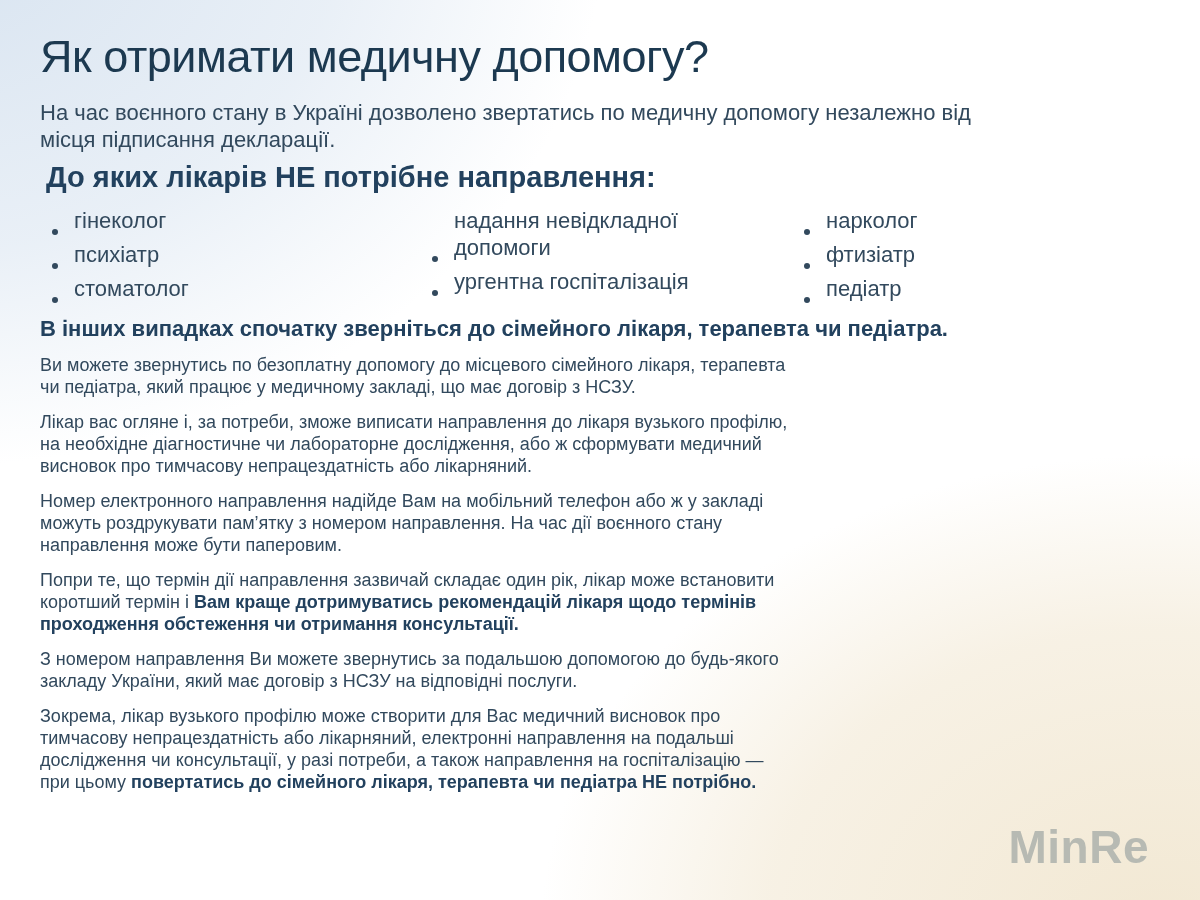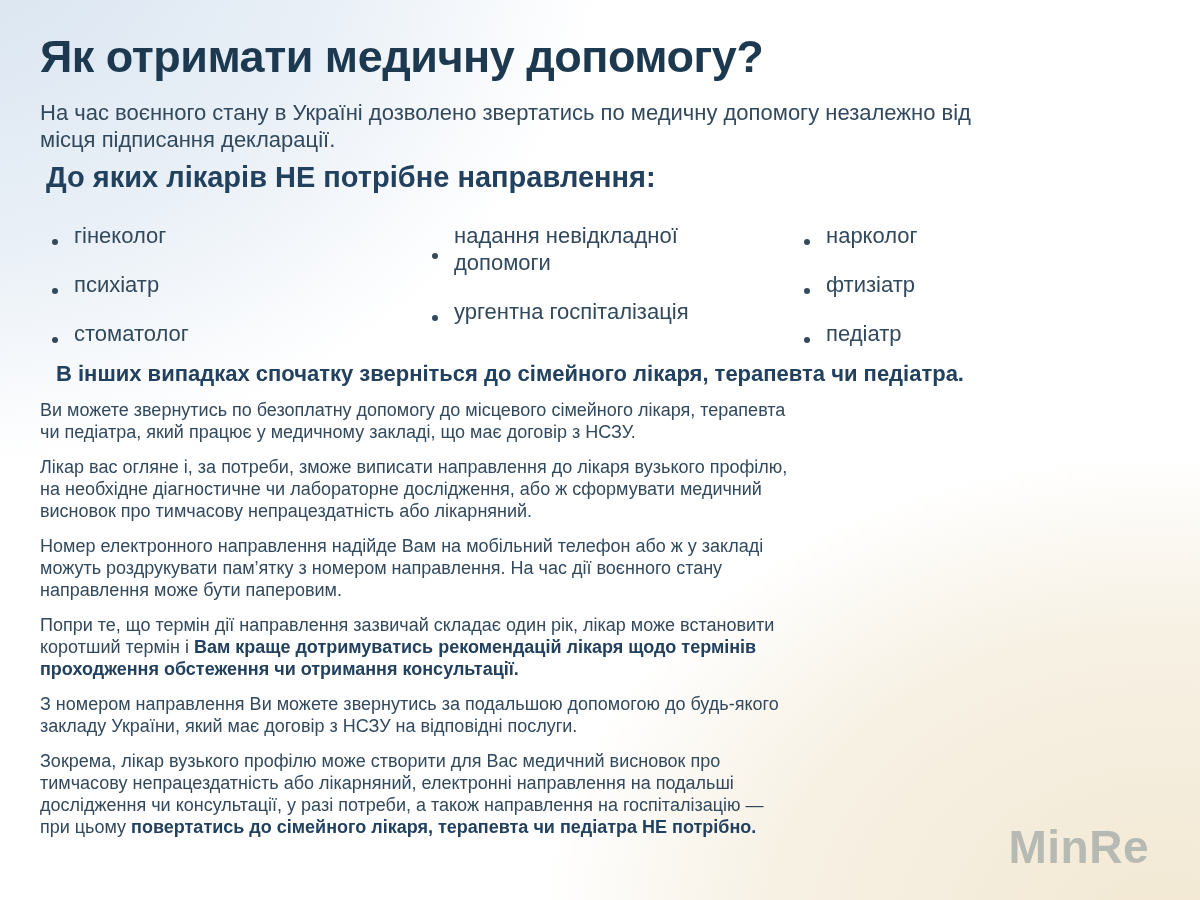--- a/index.html
+++ b/index.html
@@ -15,21 +15,21 @@
         var(--bg-blue, #d7e3f0) 0%, rgba(215,227,240,0.55) 42%, rgba(215,227,240,0) 70%),
       radial-gradient(ellipse 860px 660px at 1160px 930px,
         var(--bg-beige, #f2e8d3) 0%, rgba(242,232,211,0.6) 46%, rgba(242,232,211,0) 72%);
     position: relative;
     padding: 33px 36px 0 40px;
   }
   .title {
     margin: 0 0 20px 0;
     font-size: 45px;
     line-height: 1.05;
-    font-weight: 700;
+    font-weight: 400;
     letter-spacing: -0.5px;
     color: var(--title-text, #1c3950);
   }
   .intro {
     margin: 0 0 4px 0;
     font-size: 22px;
     line-height: 1.22;
     color: var(--body-text, #32495d);
     white-space: pre-line;
     max-width: 1130px;
@@ -49,37 +49,37 @@
     list-style: none;
     margin: 0;
     padding: 0 0 0 12px;
     box-sizing: border-box;
   }
   .col-1 { width: 380px; }
   .col-2 { width: 372px; }
   .col-3 { flex: 1; }
   .col li {
     display: flex;
-    align-items: center;
-    margin-top: 22px;
+    align-items: flex-end;
+    margin-top: 7px;
     font-size: 22px;
     line-height: 1.22;
     color: var(--body-text, #32495d);
   }
   .dot {
     flex: 0 0 auto;
     width: 6px;
     height: 6px;
     border-radius: 50%;
     background: var(--body-text, #32495d);
     margin: 11px 16px 0 0;
   }
   .li-label { white-space: pre-line; }
   .bold-line {
-    margin: 0 0 13px 16px;
+    margin: 0 0 13px 0;
     font-size: 22px;
     line-height: 1.25;
     font-weight: 700;
     color: var(--heading-text, #22415e);
     max-width: 1130px;
   }
   .para {
     margin: 0 0 13px 0;
     font-size: 18px;
     line-height: 1.22;

